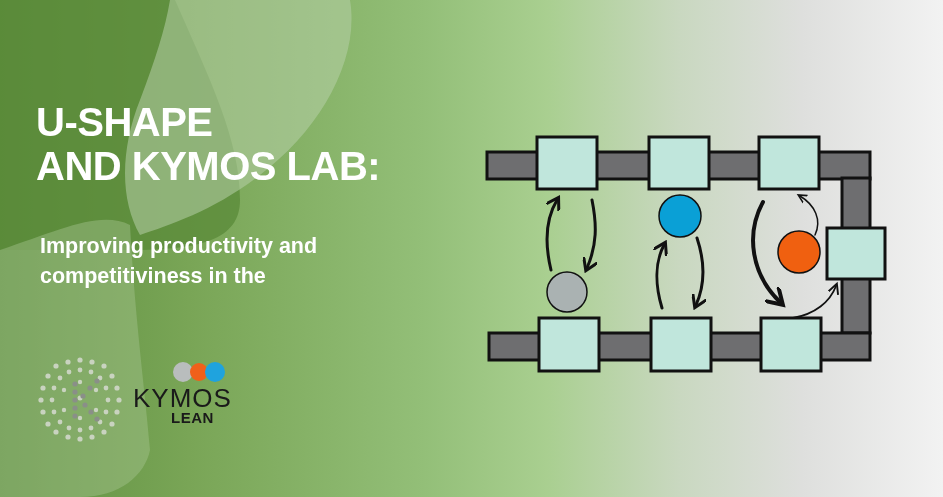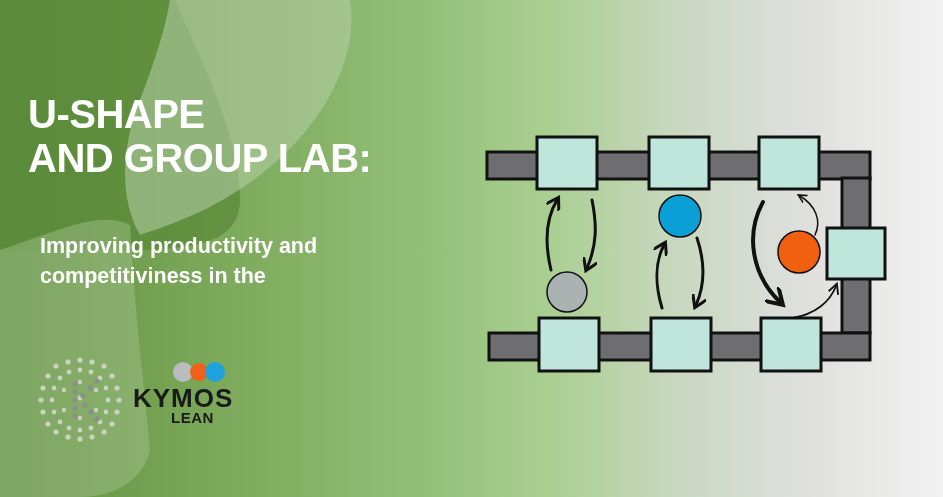--- a/index.html
+++ b/index.html
@@ -2,47 +2,47 @@
 <html><head>
 <meta charset="utf-8">
 <style>
   html, body { margin:0; padding:0; }
   body { width:943px; height:497px; overflow:hidden; position:relative;
          font-family:"Liberation Sans", "DejaVu Sans", sans-serif; }
   .bg { position:absolute; inset:0;
         background: linear-gradient(90deg, #5e8f3f 0%, #79a556 20%, #93bf78 45%, #a9cf90 58%, #c9d8c0 72%, #dedfdd 85%, #f2f2f2 100%); }
   .blob { position:absolute; }
   .title { position:absolute; left:28px; top:92px; color:#fff; font-weight:bold;
-           font-size:40px; line-height:44px; letter-spacing:-0.5px; margin:0; }
+           font-size:40px; line-height:44px; letter-spacing:-0.5px; margin:8px; }
   .subtitle { position:absolute; left:28px; top:219px; color:#fff; font-weight:bold;
               font-size:21.5px; line-height:30px; margin:12px; }
   .diagram { position:absolute; left:0; top:0; }
   .logo { position:absolute; left:0; top:0; }
-  .kymos { position:absolute; left:133px; top:383px; font-weight:bold; font-size:26px;
+  .kymos { position:absolute; left:133px; top:383px; font-weight:normal; font-size:26px;
            color:#1a1a1a; letter-spacing:1px; }
   .group { position:absolute; left:171px; top:409px; font-weight:bold; font-size:15px;
            color:#1a1a1a; letter-spacing:0.5px; }
 </style>
 </head>
 <body>
 
 <div class="bg"></div>
 
 <svg class="blob" width="943" height="497" viewBox="0 0 943 497">
 
   <path d="M0,0 L175,0 C210,80 240,140 240,200 C240,240 200,250 130,250 C80,250 20,250 0,250 Z" fill="#5a8a38" opacity="0.75"></path>
 
   <path d="M170,0 L350,0 C360,60 320,130 260,175 C215,210 170,225 140,235 C120,200 120,150 140,100 C155,60 165,30 170,0 Z" fill="#b7d0a8" opacity="0.55"></path>
 
   <path d="M0,250 C60,230 100,210 130,225 C135,320 145,390 150,450 C145,475 120,497 80,497 L0,497 Z" fill="#a4c48f" opacity="0.45"></path>
 </svg>
 
 <h1 class="title">
   <span>U-SHAPE</span><br>
-  <span>AND GROUP LAB:</span>
+  <span>AND KYMOS LAB:</span>
 </h1>
 
 <p class="subtitle">
   <span>Improving productivity and</span><br>
   <span>competitiviness in the</span><br>
 </p>
 
 <svg class="logo" width="943" height="497" viewBox="0 0 943 497">
   <g fill="#c9d3c0">
     <circle cx="80" cy="398" r="2.5"></circle>

